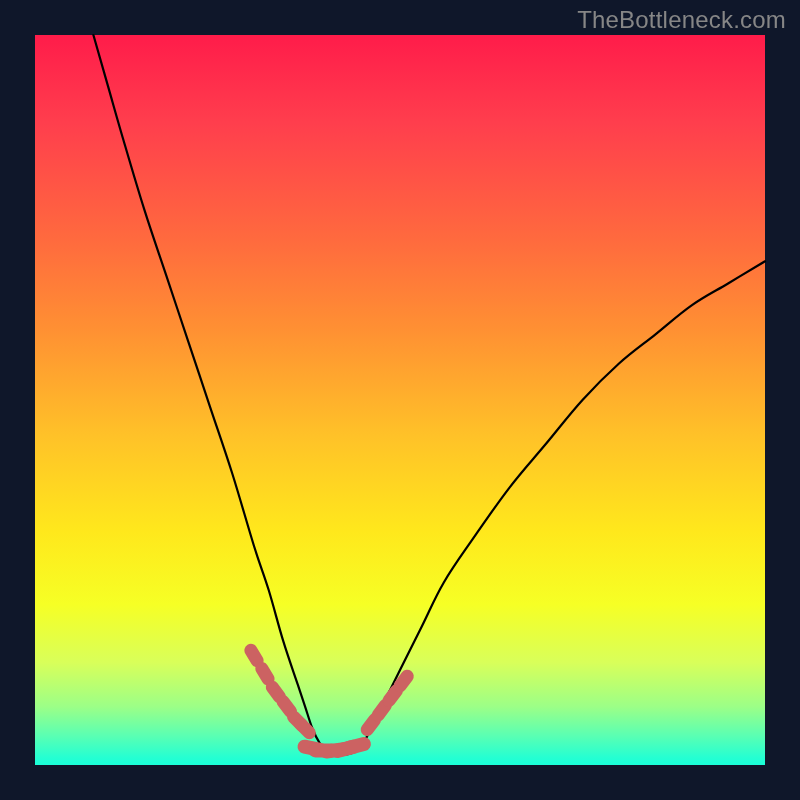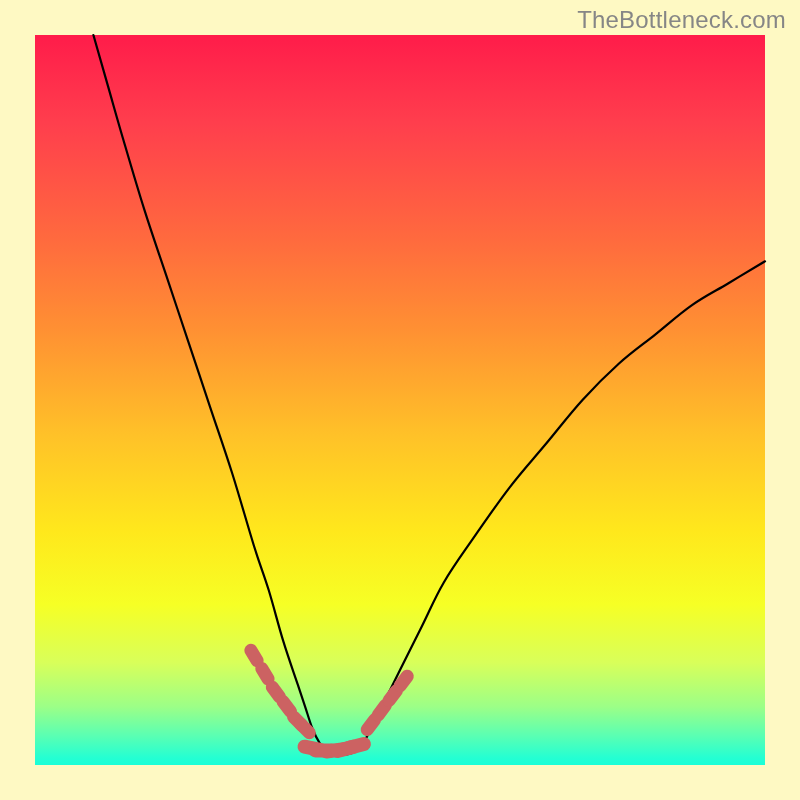--- a/index.html
+++ b/index.html
@@ -9,21 +9,21 @@
     height: 800px;
     background: #000;
     overflow: hidden;
   }
   .frame {
     position: absolute;
     left: 0;
     top: 0;
     width: 800px;
     height: 800px;
-    background: #fef9c3;
+    background: #0f172a;
   }
   .plot {
     position: absolute;
     left: 35px;
     top: 35px;
     width: 730px;
     height: 730px;
     
     background: linear-gradient(to bottom,
       #ff1c4a 0%,

